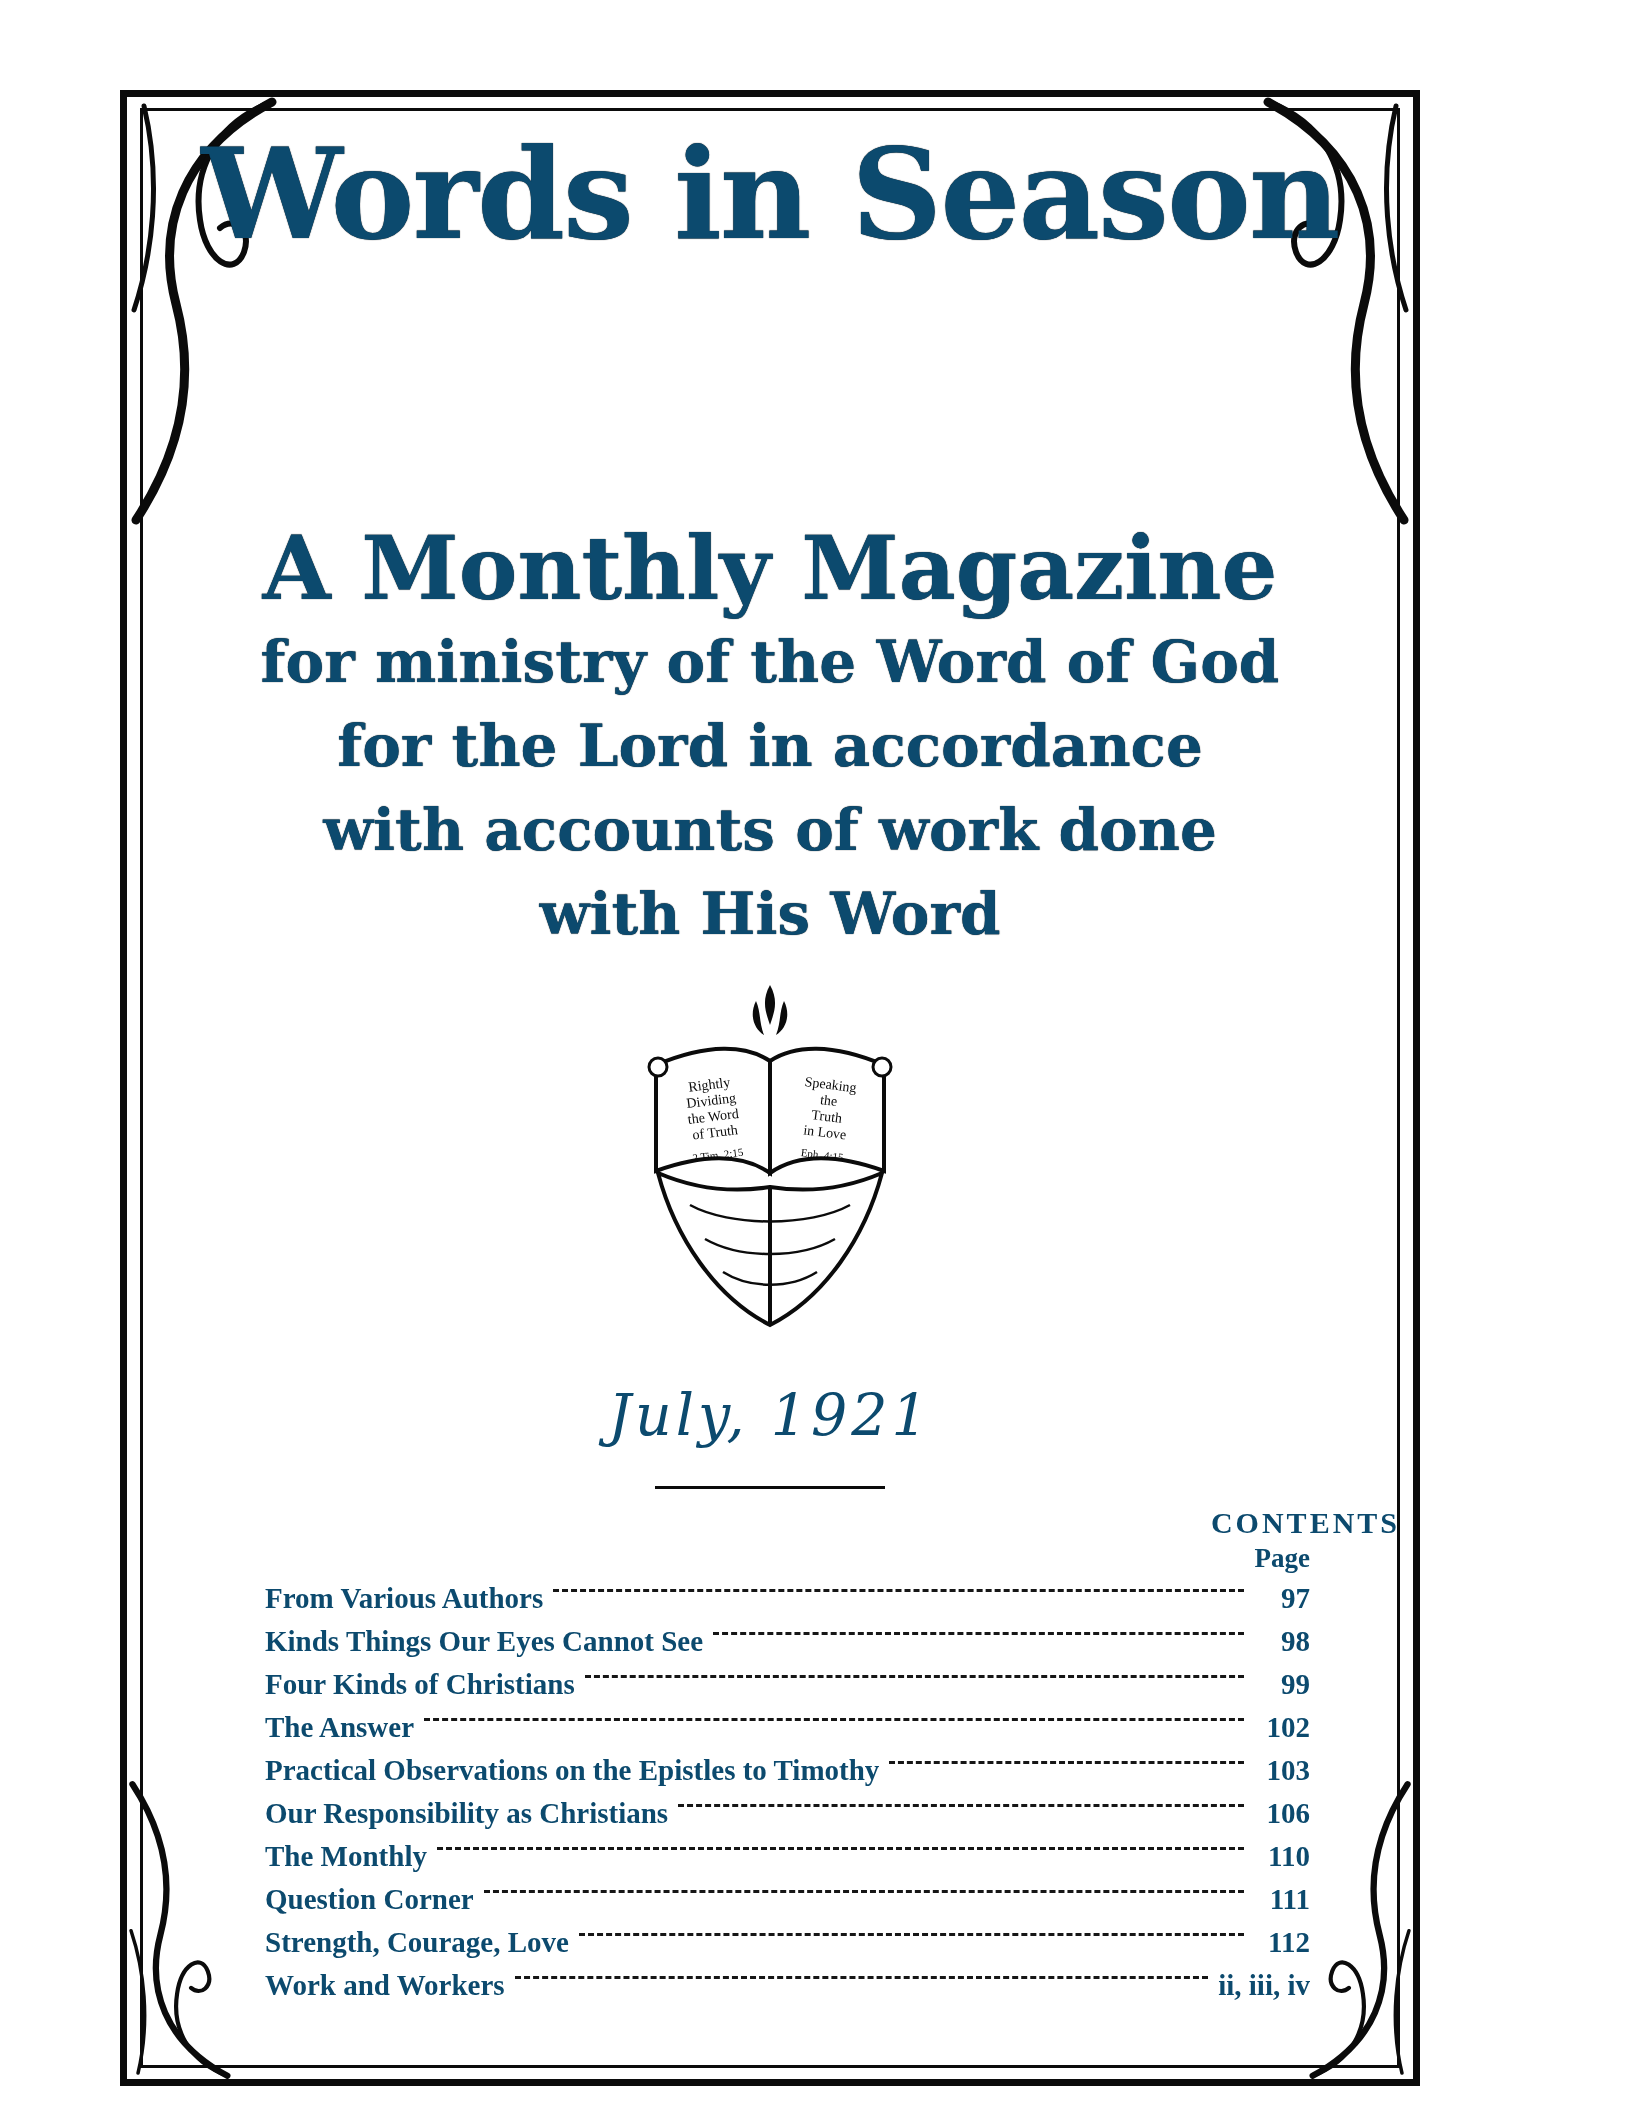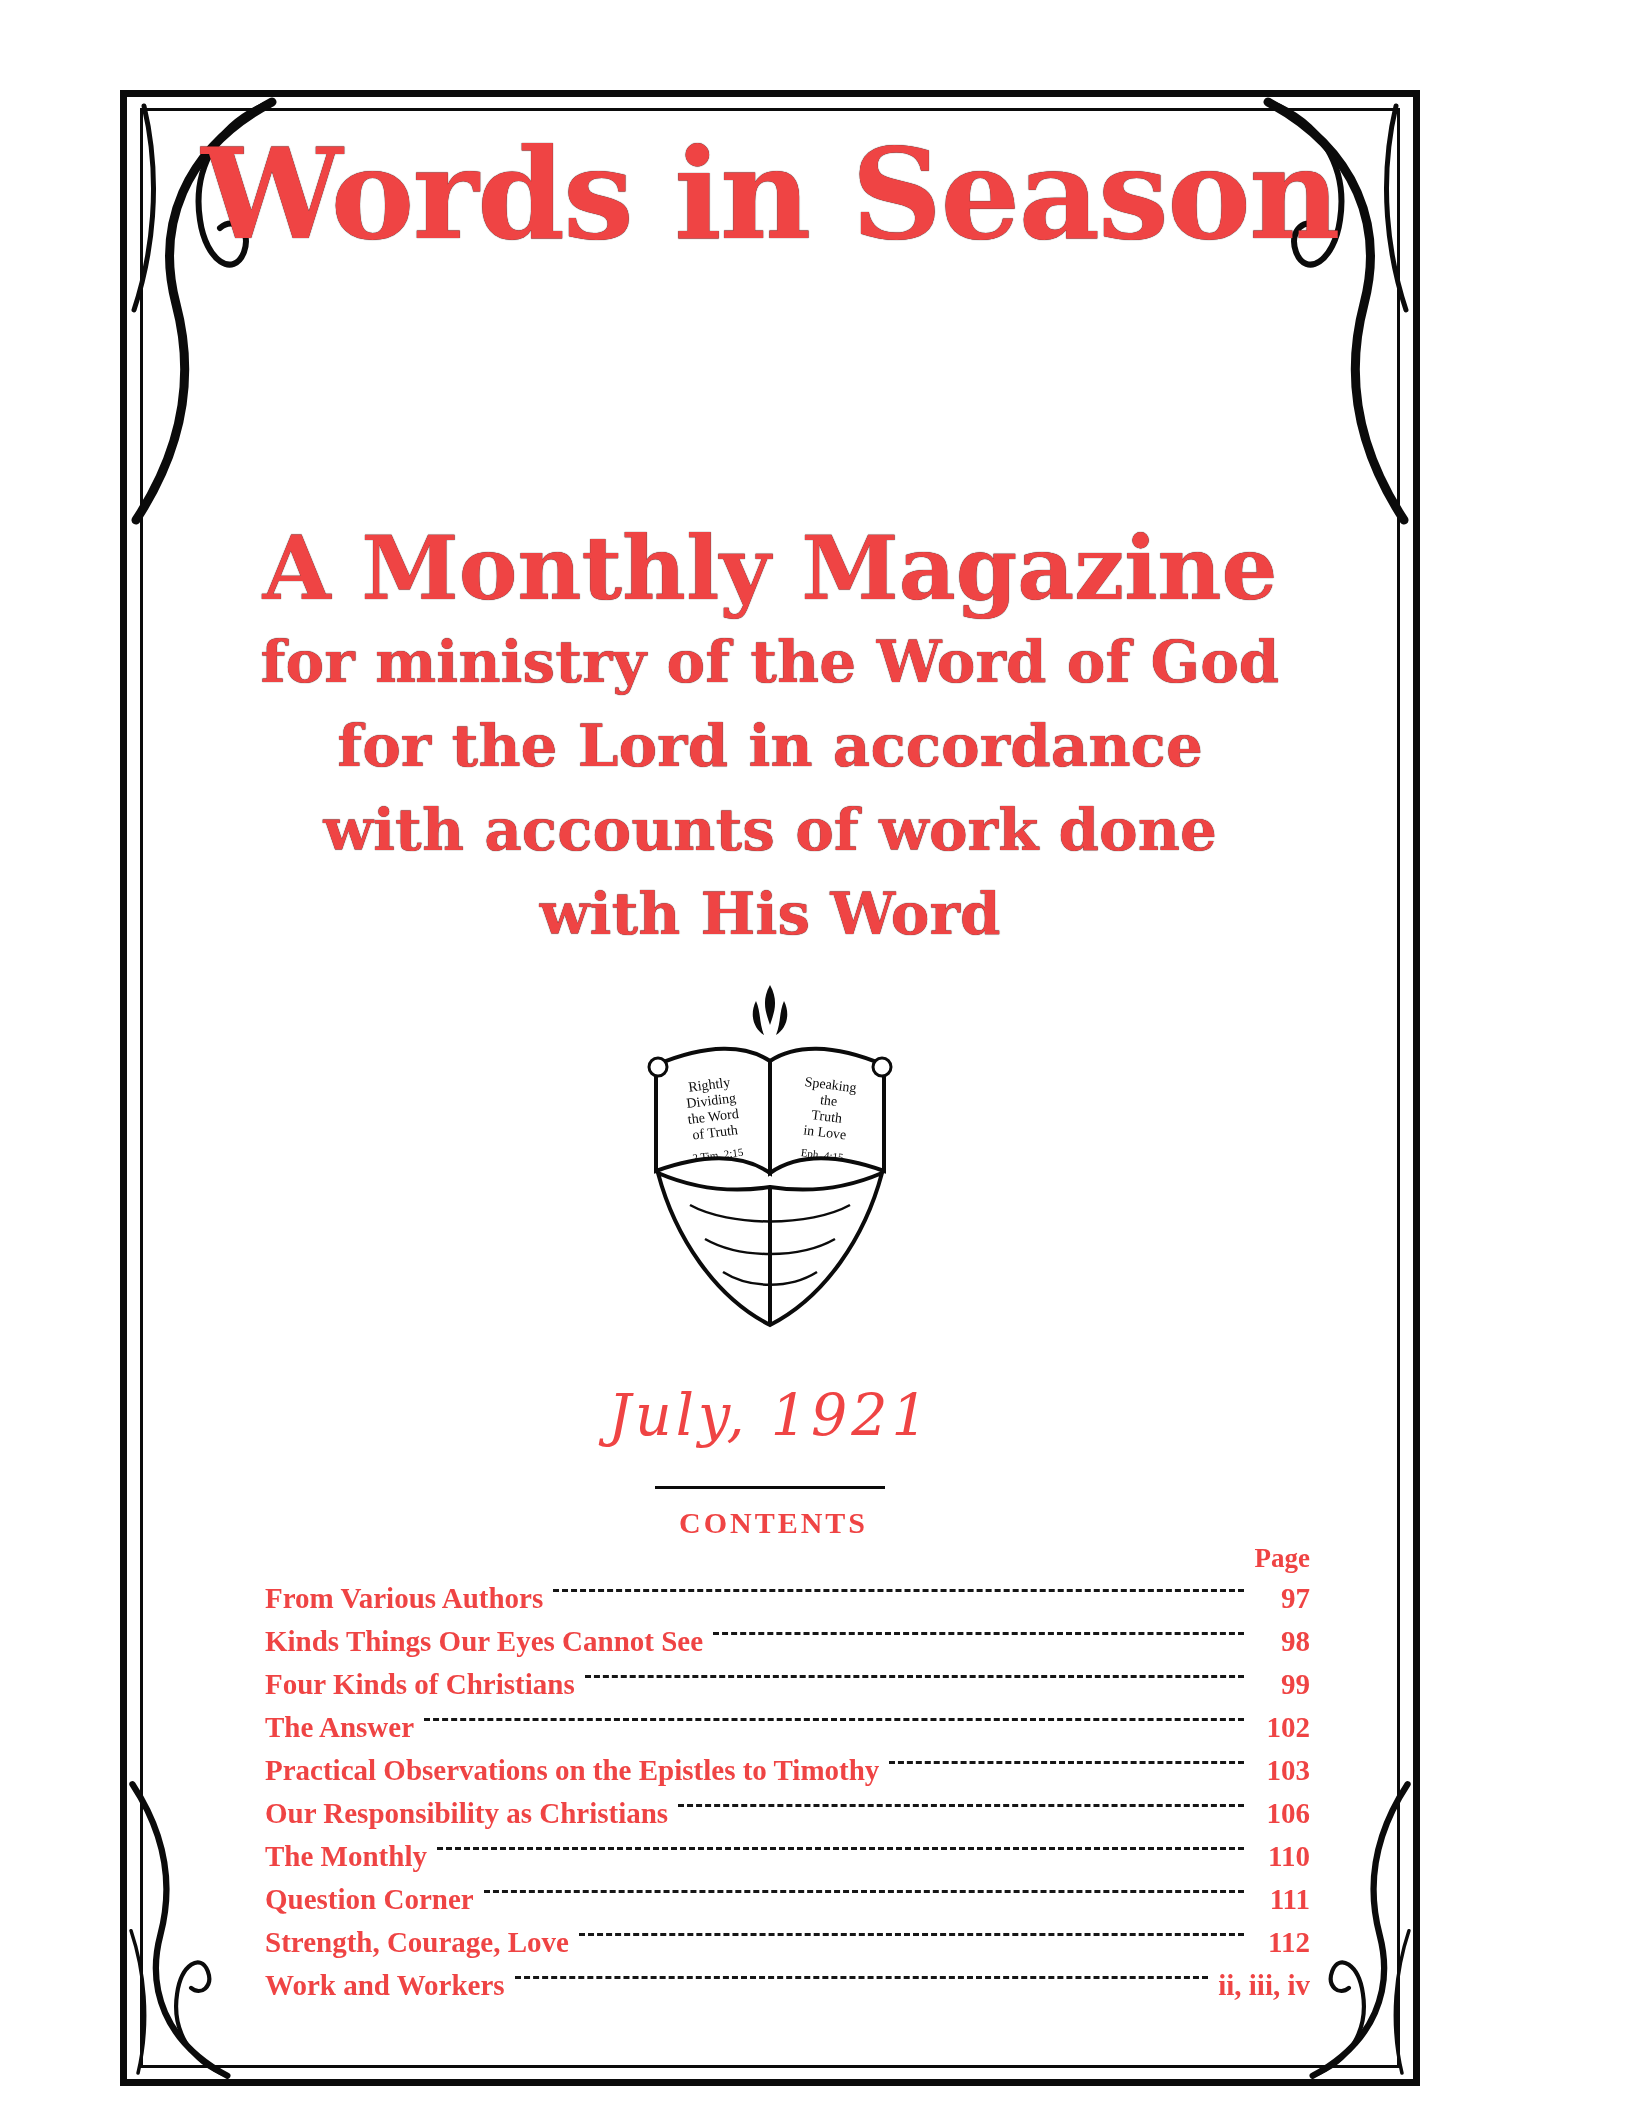--- a/index.html
+++ b/index.html
@@ -1,21 +1,21 @@
 <!DOCTYPE html>
 <html><head>
 <meta charset="utf-8">
 <style>
   html,body { margin:0; padding:0; background:#e8e8e8; }
   .page {
     position:relative;
     width:1632px; height:2112px;
     margin:0 auto;
     background:#ffffff;
-    color:#ef4444;
+    color:#0c4a6e;
     font-family:"Liberation Serif", serif;
     overflow:hidden;
   }
   
   .frame-outer {
     position:absolute; left:120px; top:90px; right:212px; bottom:26px;
     border:7px solid #0b0b0b;
   }
   .frame-inner {
     position:absolute; left:140px; top:108px; right:232px; bottom:44px;
@@ -62,21 +62,21 @@
     font-family:"DejaVu Serif", serif;
     font-style:italic; font-size:57px; font-weight:500;
     letter-spacing:4px;
   }
   .date-rule {
     position:absolute; left:655px; top:1486px;
     width:230px; height:3px; background:#0b0b0b;
   }
   .contents-heading {
     position:absolute; left:140px; right:232px; top:1506px;
-    text-align:center;
+    text-align:right;
     font-size:30px; font-weight:700; letter-spacing:3px;padding-left:7px;
   }
   .toc {
     position:absolute; left:265px; top:1543px; width:1045px;
   }
   .toc-page-label {
     text-align:right; font-size:27px; font-weight:700; height:34px;
   }
   .toc-row {
     display:flex; align-items:center;

